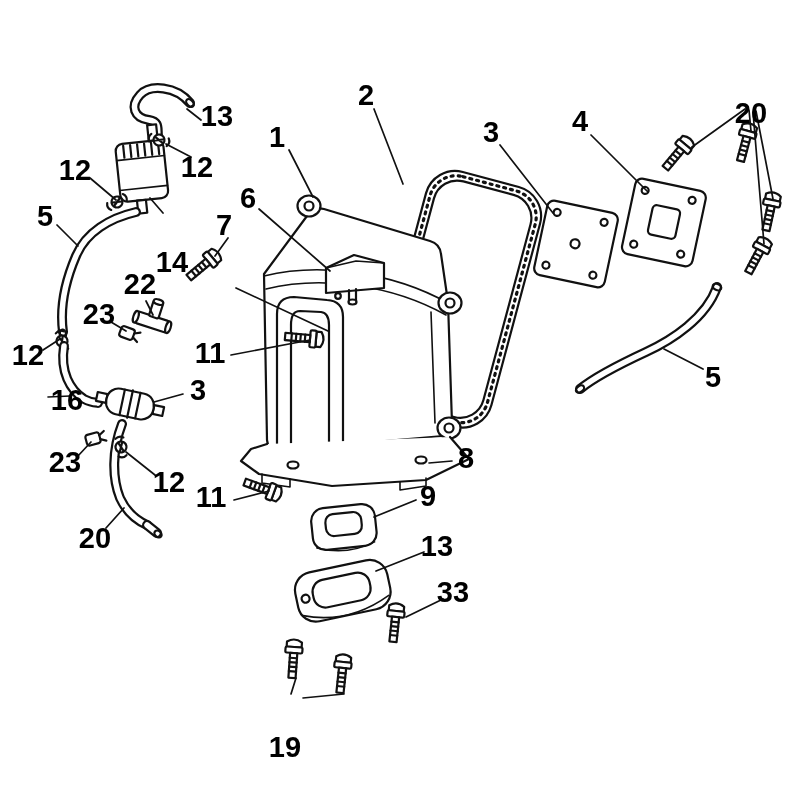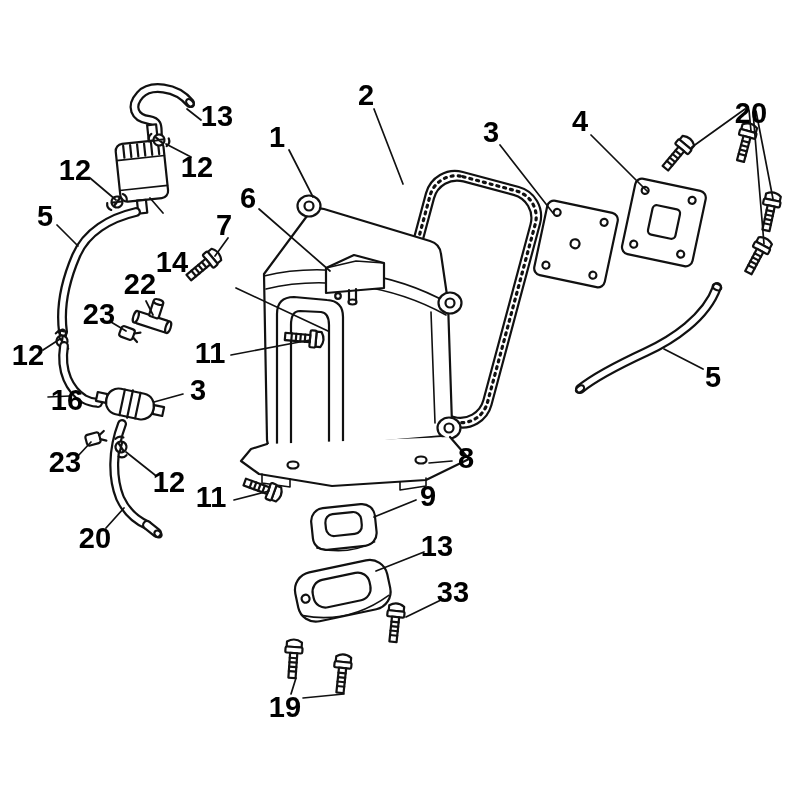--- a/index.html
+++ b/index.html
@@ -242,20 +242,20 @@
 <span class="lbl" style="left: 197px; top: 167px;">12</span>
 <span class="lbl" style="left: 75px; top: 170px;">12</span>
 <span class="lbl" style="left: 28px; top: 355px;">12</span>
 <span class="lbl" style="left: 169px; top: 482px;">12</span>
 <span class="lbl" style="left: 217px; top: 116px;">13</span>
 <span class="lbl" style="left: 172px; top: 222px; margin-top: 40px;">14</span>
 <span class="lbl" style="left: 45px; top: 216px;">5</span>
 <span class="lbl" style="left: 31px; top: 400px; margin-left: 36px;">16</span>
 <span class="lbl" style="left: 198px; top: 390px;">3</span>
 <span class="lbl" style="left: 95px; top: 538px;">20</span>
-<span class="lbl" style="left: 285px; top: 707px;">19</span>
+<span class="lbl" style="left: 285px; top: 747px;">19</span>
 <span class="lbl" style="left: 751px; top: 113px;">20</span>
 <span class="lbl" style="left: 453px; top: 592px;">33</span>
 <span class="lbl" style="left: 140px; top: 284px;">22</span>
 <span class="lbl" style="left: 99px; top: 314px;">23</span>
 <span class="lbl" style="left: 65px; top: 462px;">23</span>
 
 </div>
 
 </body></html>

